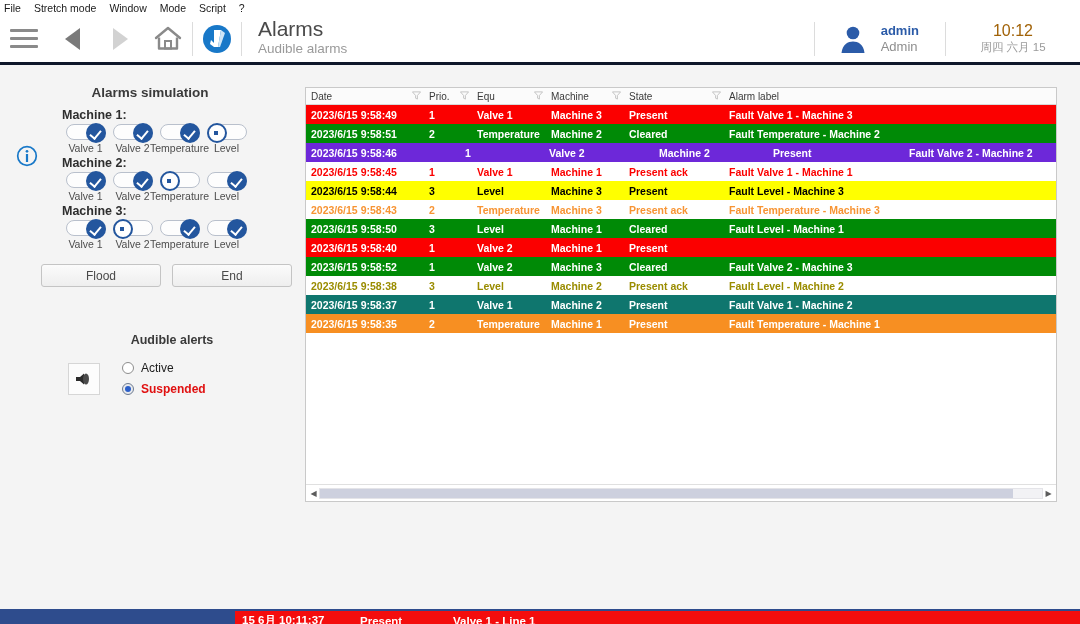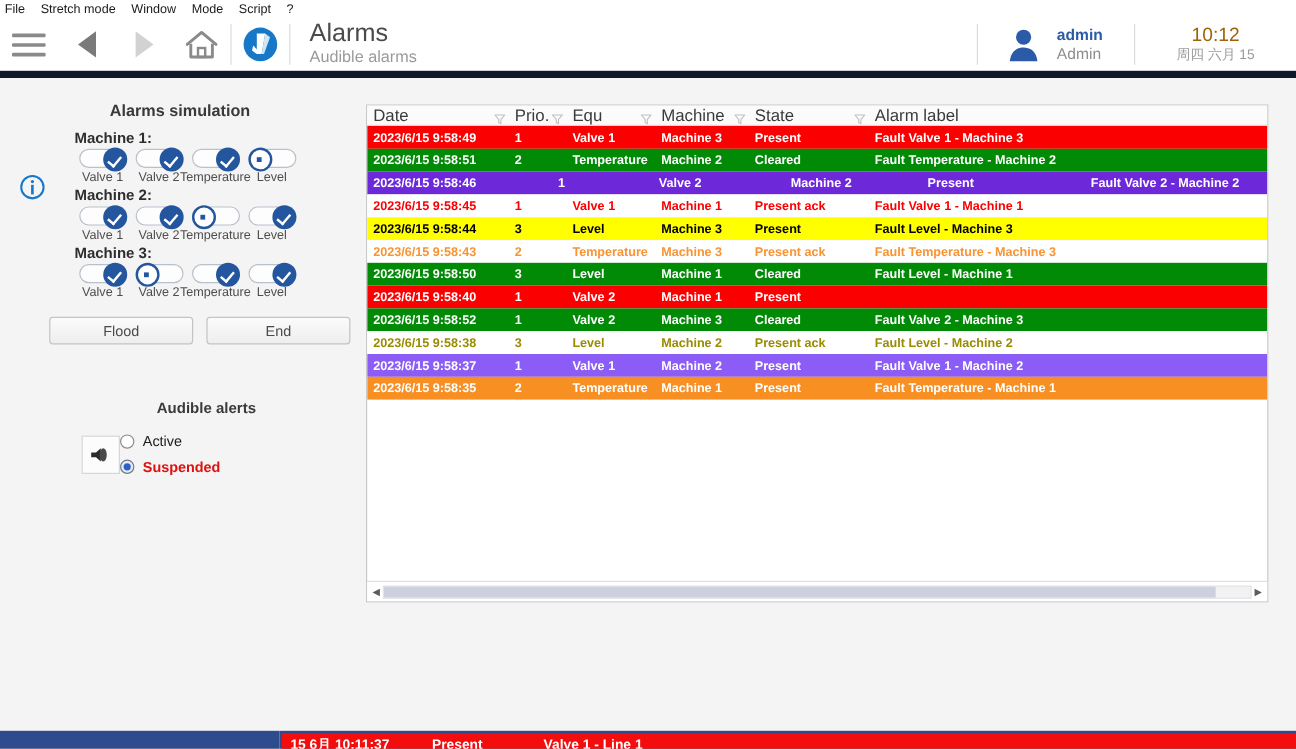--- a/index.html
+++ b/index.html
@@ -16,21 +16,21 @@
     display: flex; align-items: center;
     padding-left: 4px; gap: 13px;
     font-size: 10.5px; color: #1a1a1a;
   }
   .menubar span { cursor: default; white-space: nowrap; }
 
   
   .header {
     height: 50px; background: #ffffff;
     display: flex; align-items: center;
-    border-bottom: 6px solid #0f172a;
+    border-bottom: 3px solid #0f172a;
   }
   .navbtn { width: 48px; display: flex; align-items: center; justify-content: center; }
   .hamburger { width: 28px; height: 19px; display: flex; flex-direction: column; justify-content: space-between; }
   .hamburger i { display: block; height: 3px; background: #8a8a8a; border-radius: 1px; }
   .tri { width: 0; height: 0; border-top: 11px solid transparent; border-bottom: 11px solid transparent; }
   .tri.left { border-right: 15px solid #7a7a7a; }
   .tri.right { border-left: 15px solid #d2d2d2; }
   .vsep { width: 1px; height: 34px; background: #dcdcdc; }
 
   .title-wrap { padding-left: 16px; display: flex; flex-direction: column; justify-content: center; }
@@ -83,21 +83,21 @@
   .btn-row { display: flex; gap: 11px; margin-left: 41px; margin-top: 14px; }
   .btn {
     width: 120px; height: 23px;
     background: linear-gradient(#fbfbfb, #eeeeee);
     border: 1px solid #c4c4c4; border-radius: 3px;
     font-size: 12px; color: #4a4a4a; cursor: pointer;
     font-family: "Liberation Sans", sans-serif;
   }
 
   .alerts-title { text-align: center; font-size: 12.5px; font-weight: bold; color: #3a3a3a; margin-top: 46px; padding-left: 44px; }
-  .alerts-row { display: flex; align-items: center; margin-top: 14px; margin-left: 68px; }
+  .alerts-row { display: flex; align-items: center; margin-top: 14px; margin-left: 68px; gap: 22px; }
   .spk-box {
     width: 32px; height: 32px; background: #fcfcfc;
     border: 1px solid #d6d6d6; display: flex; align-items: center; justify-content: center;
   }
   .radios { display: flex; flex-direction: column; gap: 7px; }
   .radio-line { display: flex; align-items: center; gap: 7px; cursor: pointer; }
   .radio { width: 12px; height: 12px; border-radius: 50%; border: 1px solid #8d8d8d; background: #fff; position: relative; }
   .radio.sel { border-color: #6d7b90; background: #e8eaee; }
   .radio.sel::after {
     content: ""; position: absolute; left: 2px; top: 2px;
@@ -107,21 +107,21 @@
   .radio-text.red { color: #e01010; font-weight: bold; }
 
   
   .table-wrap {
     position: absolute; left: 305px; top: 22px;
     width: 752px; height: 415px;
     background: #fff; border: 1px solid #c9c9c9;
     display: flex; flex-direction: column;
   }
   .thead { display: flex; height: 17px; background: #fbfbfb; border-bottom: 1px solid #d8d8d8; align-items: center; }
-  .th { font-size: 14px; color: #3a3a3a; display: flex; align-items: flex-end; padding-left: 5px; }
+  .th { font-size: 10px; color: #3a3a3a; display: flex; align-items: flex-start; padding-left: 5px; }
   .funnel { margin-left: auto; margin-right: 3px; opacity: .55; }
 
   .c-date { width: 118px; }
   .c-prio { width: 48px; }
   .c-equ  { width: 74px; }
   .c-mach { width: 78px; }
   .c-state { width: 100px; }
   .c-label { flex: 1; }
 
   .tbody { flex: 1; overflow: hidden; }
@@ -456,21 +456,21 @@
           <div class="td c-label">Fault Valve 2 - Machine 3</div>
         </div>
         <div class="trow" style="background: rgb(255, 255, 255); color: rgb(154, 140, 0);">
           <div class="td c-date">2023/6/15 9:58:38</div>
           <div class="td c-prio">3</div>
           <div class="td c-equ">Level</div>
           <div class="td c-mach">Machine 2</div>
           <div class="td c-state">Present ack</div>
           <div class="td c-label">Fault Level - Machine 2</div>
         </div>
-        <div class="trow" style="background: #8b5cf6; color: rgb(255, 255, 255);">
+        <div class="trow" style="background: #0f766e; color: rgb(255, 255, 255);">
           <div class="td c-date">2023/6/15 9:58:37</div>
           <div class="td c-prio">1</div>
           <div class="td c-equ">Valve 1</div>
           <div class="td c-mach">Machine 2</div>
           <div class="td c-state">Present</div>
           <div class="td c-label">Fault Valve 1 - Machine 2</div>
         </div>
         <div class="trow" style="background: rgb(247, 143, 34); color: rgb(255, 255, 255);">
           <div class="td c-date">2023/6/15 9:58:35</div>
           <div class="td c-prio">2</div>

